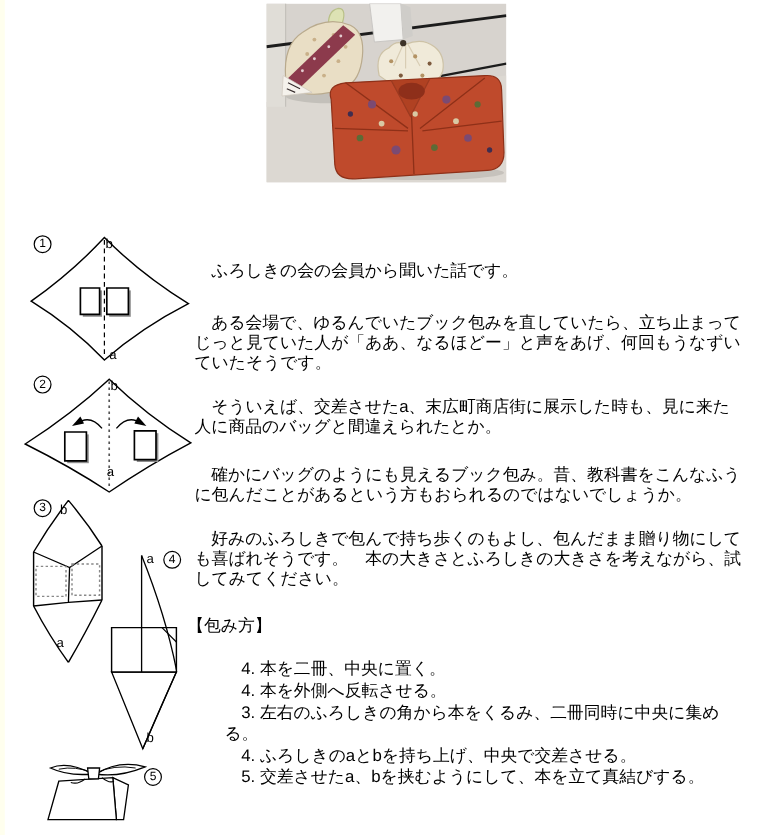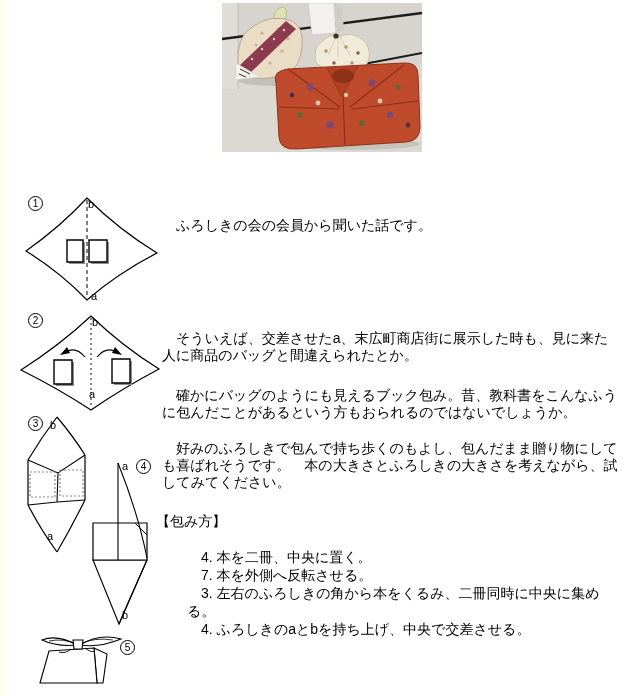--- a/index.html
+++ b/index.html
@@ -149,24 +149,26 @@
       <path d="M42,13 Q22,2 7,8 Q22,15 42,13 Z" fill="#fff" stroke="#000" stroke-width="1.1"></path>
       <path d="M45,13 Q64,1 86,7 Q64,16 45,13 Z" fill="#fff" stroke="#000" stroke-width="1.1"></path>
       <path d="M42,12 Q28,6 14,9 M45,12 Q60,5 78,8" stroke="#000" stroke-width="0.8" fill="none"></path>
       <polygon points="38,8 48,8 47,17 39,17" fill="#fff" stroke="#000" stroke-width="1.1"></polygon>
       <path d="M36,17 Q30,22 24,20 M50,16 Q56,21 60,19" stroke="#000" stroke-width="0.9" fill="none"></path>
     </svg>
   </div>
 
   <div class="text-col">
     <p class="para" style="top:205px">　ふろしきの会の会員から聞いた話です。</p>
+    <p class="para" style="top:248px">　ある会場で、ゆるんでいたブック包みを直していたら、立ち止まってじっと見ていた人が「ああ、なるほどー」と声をあげ、何回もうなずいていたそうです。</p>
     <p class="para" style="top:318px">　そういえば、交差させたa、末広町商店街に展示した時も、見に来た人に商品のバッグと間違えられたとか。</p>
     <p class="para" style="top:375px">　確かにバッグのようにも見えるブック包み。昔、教科書をこんなふうに包んだことがあるという方もおられるのではないでしょうか。</p>
     <p class="para" style="top:428px">　好みのふろしきで包んで持ち歩くのもよし、包んだまま贈り物にしても喜ばれそうです。　本の大きさとふろしきの大きさを考えながら、試してみてください。</p>
     <div class="sec-title" style="top:501px">【包み方】</div>
     <div class="steps" style="top:536px">
       <div class="step-item">4. 本を二冊、中央に置く。</div>
-      <div class="step-item">7. 本を外側へ反転させる。</div>
+      <div class="step-item">4. 本を外側へ反転させる。</div>
       <div class="step-item">3. 左右のふろしきの角から本をくるみ、二冊同時に中央に集める。</div>
       <div class="step-item">4. ふろしきのaとbを持ち上げ、中央で交差させる。</div>
+      <div class="step-item">5. 交差させたa、bを挟むようにして、本を立て真結びする。</div>
     </div>
   </div>
 </div>
 
 </body></html>

